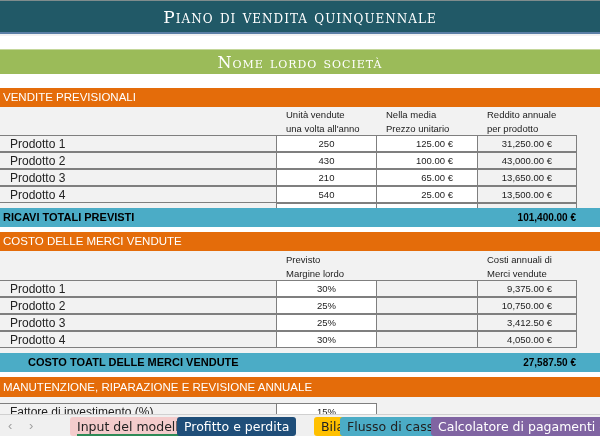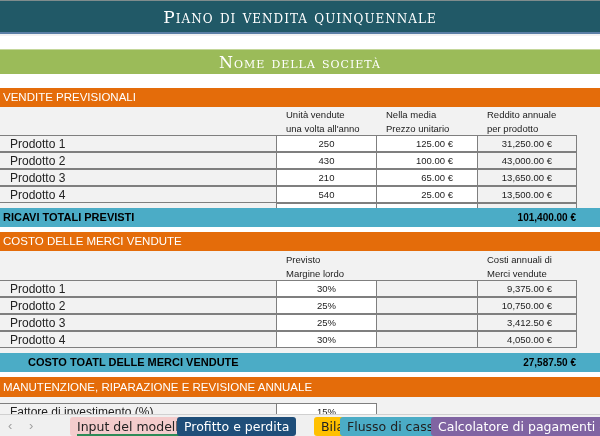--- a/index.html
+++ b/index.html
@@ -30,21 +30,21 @@
 <body>
 
 <div class="sheet">
 
   <div class="title-bar">
     <span class="title-text">Piano di vendita quinquennale</span>
   </div>
   <div class="white-gap" style="top:36px;height:13px;"></div>
 
   <div class="company-bar">
-    <span class="company-text">Nome della società</span>
+    <span class="company-text">Nome lordo società</span>
   </div>
   <div class="white-gap" style="top:74px;height:14px;"></div>
 
   <div class="section-hdr" style="top:88px;">VENDITE PREVISIONALI</div>
 
   <div class="col-hdr" style="left:286px;top:108px;">
     <div>Unità vendute</div>
     <div>una volta all'anno</div>
   </div>
   <div class="col-hdr" style="left:386px;top:108px;">

